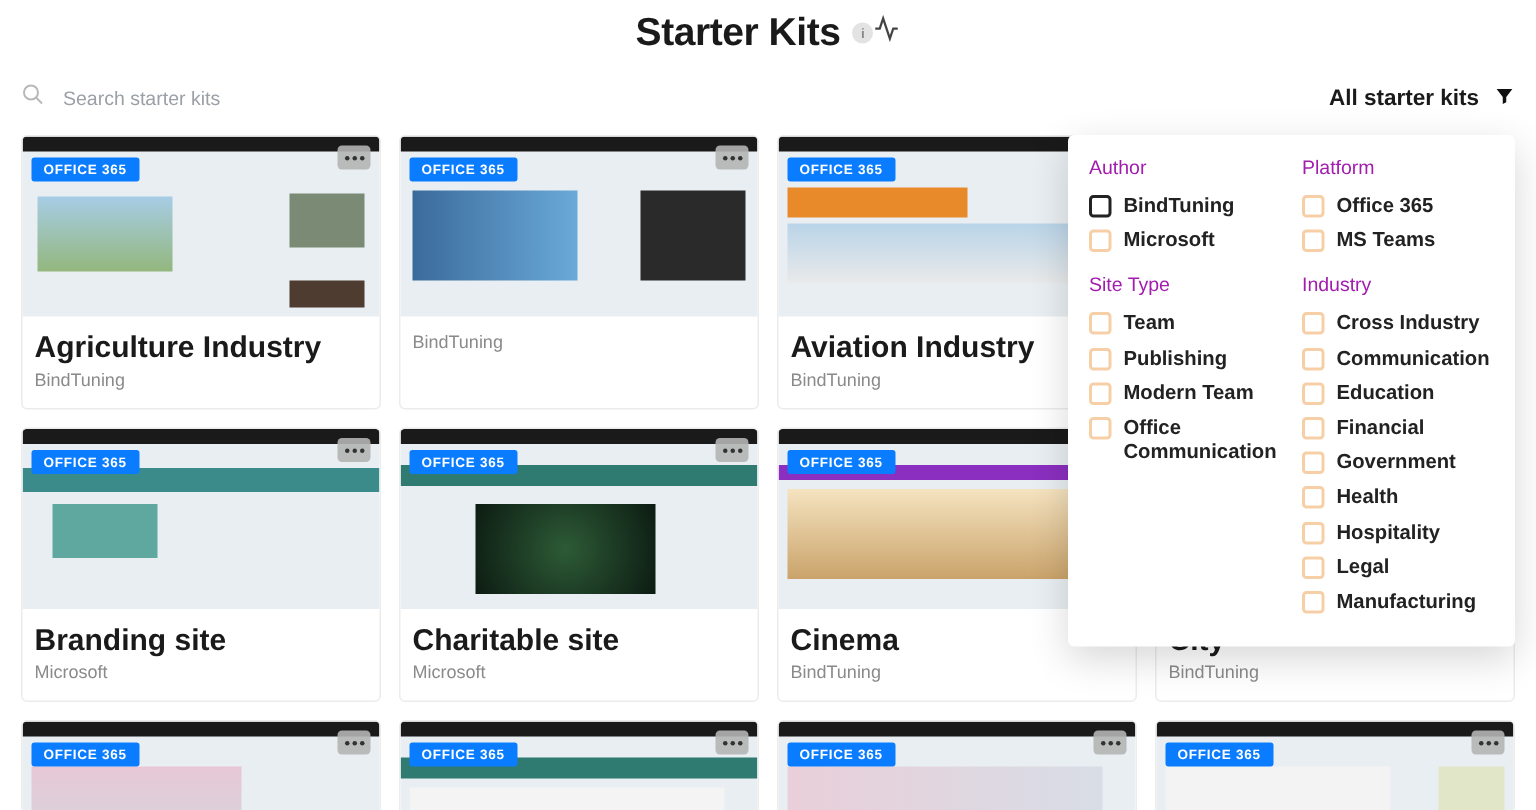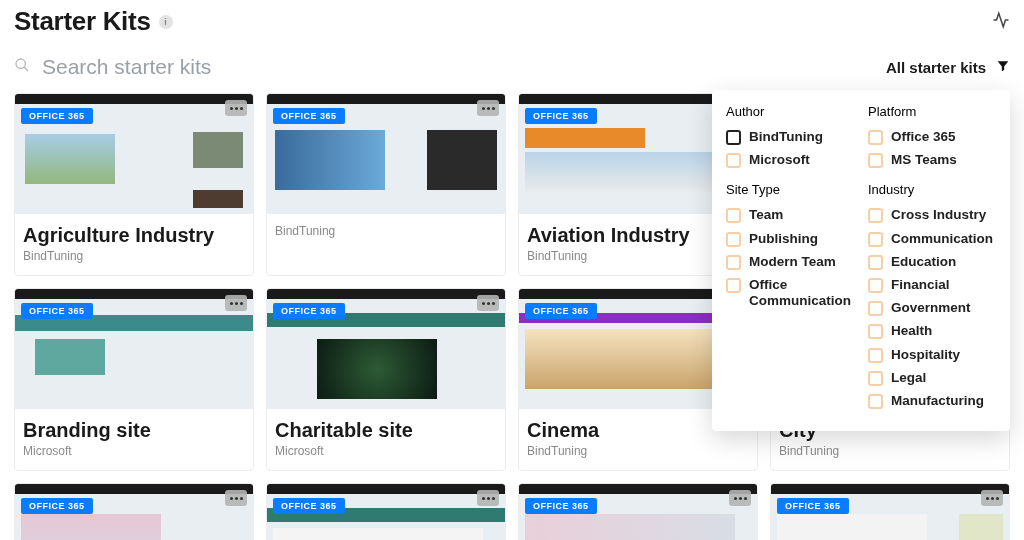--- a/index.html
+++ b/index.html
@@ -1,25 +1,25 @@
 <!DOCTYPE html>
 <html><head>
 <meta charset="utf-8">
 <style>
 * { box-sizing: border-box; margin: 0; padding: 0; }
 body { font-family: -apple-system, BlinkMacSystemFont, "Segoe UI", Arial, sans-serif; background: #fff; color: #1a1a1a; width: 1024px; height: 540px; overflow: hidden; padding: 0 14px; }
-.header { display: flex; align-items: center; justify-content: space-between; padding: 6px 0 14px 0; }
+.header { display: flex; align-items: center; justify-content: center; padding: 6px 0 14px 0; }
 .header-left { display: flex; align-items: center; gap: 8px; }
 .page-title { font-size: 26px; font-weight: 800; letter-spacing: -0.3px; }
 .info-circle { width: 14px; height: 14px; border-radius: 50%; background: #e3e3e3; display: inline-flex; align-items: center; justify-content: center; font-size: 9px; font-weight: 700; color: #888; }
 .activity-icon svg { width: 18px; height: 18px; stroke: #444; }
 .search-row { display: flex; align-items: center; justify-content: space-between; padding: 4px 0 14px 0; position: relative; }
 .search-left { display: flex; align-items: center; gap: 12px; color: #9aa0a6; }
 .search-icon svg { width: 16px; height: 16px; stroke: #b8b8b8; }
-.search-input { border: none; outline: none; font-size: 21px; color: #b91c1c; width: 300px; background: transparent; }
+.search-input { border: none; outline: none; font-size: 13px; color: #b91c1c; width: 300px; background: transparent; }
 .search-input::placeholder { color: #9aa0a6; }
 .filter-toggle { display: flex; align-items: center; gap: 10px; font-size: 15px; font-weight: 700; cursor: pointer; }
 .funnel-icon svg { width: 14px; height: 14px; fill: #111; }
 
 .grid { display: grid; grid-template-columns: repeat(4, 1fr); gap: 12px; }
 .card { border: 1px solid #ececec; border-radius: 4px; overflow: hidden; background: #fff; position: relative; }
 .thumb { height: 120px; background: #e9eef2; position: relative; overflow: hidden; }
 .thumb-topbar { height: 10px; background: #1a1a1a; width: 100%; }
 .badge { position: absolute; top: 14px; left: 6px; background: #0a7cff; color: #fff; font-size: 9px; font-weight: 800; padding: 3px 8px; border-radius: 2px; letter-spacing: 0.5px; }
 .card-body { padding: 10px 8px 12px 8px; }
@@ -49,21 +49,21 @@
 .t9 .stripe.a { left: 0; top: 14px; width: 100%; height: 14px; background: #2f7a71; }
 .t9 .stripe.b { left: 6px; top: 34px; width: 210px; height: 50px; background: #f4f4f4; }
 .t10 .stripe.a { left: 6px; top: 20px; width: 210px; height: 70px; background: linear-gradient(90deg,#e9cfd9,#d8dde6); }
 .t12 .stripe.a { right: 6px; top: 20px; width: 44px; height: 70px; background: #e1e6c8; }
 .t12 .stripe.b { left: 6px; top: 20px; width: 150px; height: 70px; background: #f3f3f3; }
 
 .row-partial .thumb { height: 70px; }
 
 .filter-panel { position: absolute; top: 90px; right: 14px; width: 298px; background: #fff; border-radius: 4px; box-shadow: 0 8px 26px rgba(0,0,0,0.16); padding: 14px 14px 8px 14px; z-index: 50; display: flex; gap: 14px; overflow: hidden; }
 .filter-col { flex: 1; min-width: 0; }
-.filter-group-title { font-size: 13px; color: #000000; margin-bottom: 10px; }
+.filter-group-title { font-size: 13px; color: #a21caf; margin-bottom: 10px; }
 .filter-opt { display: flex; align-items: flex-start; gap: 8px; font-size: 13.5px; font-weight: 600; color: #222; margin-bottom: 7px; line-height: 1.2; cursor: pointer; }
 .checkbox { width: 15px; height: 15px; border: 2px solid #222; border-radius: 3px; flex-shrink: 0; margin-top: 1px; }
 .checkbox.muted { border-color: #f0a050; opacity: 0.5; }
 .filter-section { margin-bottom: 14px; }
 </style>
 </head>
 <body>
 
 <div class="header">
   <div class="header-left">

